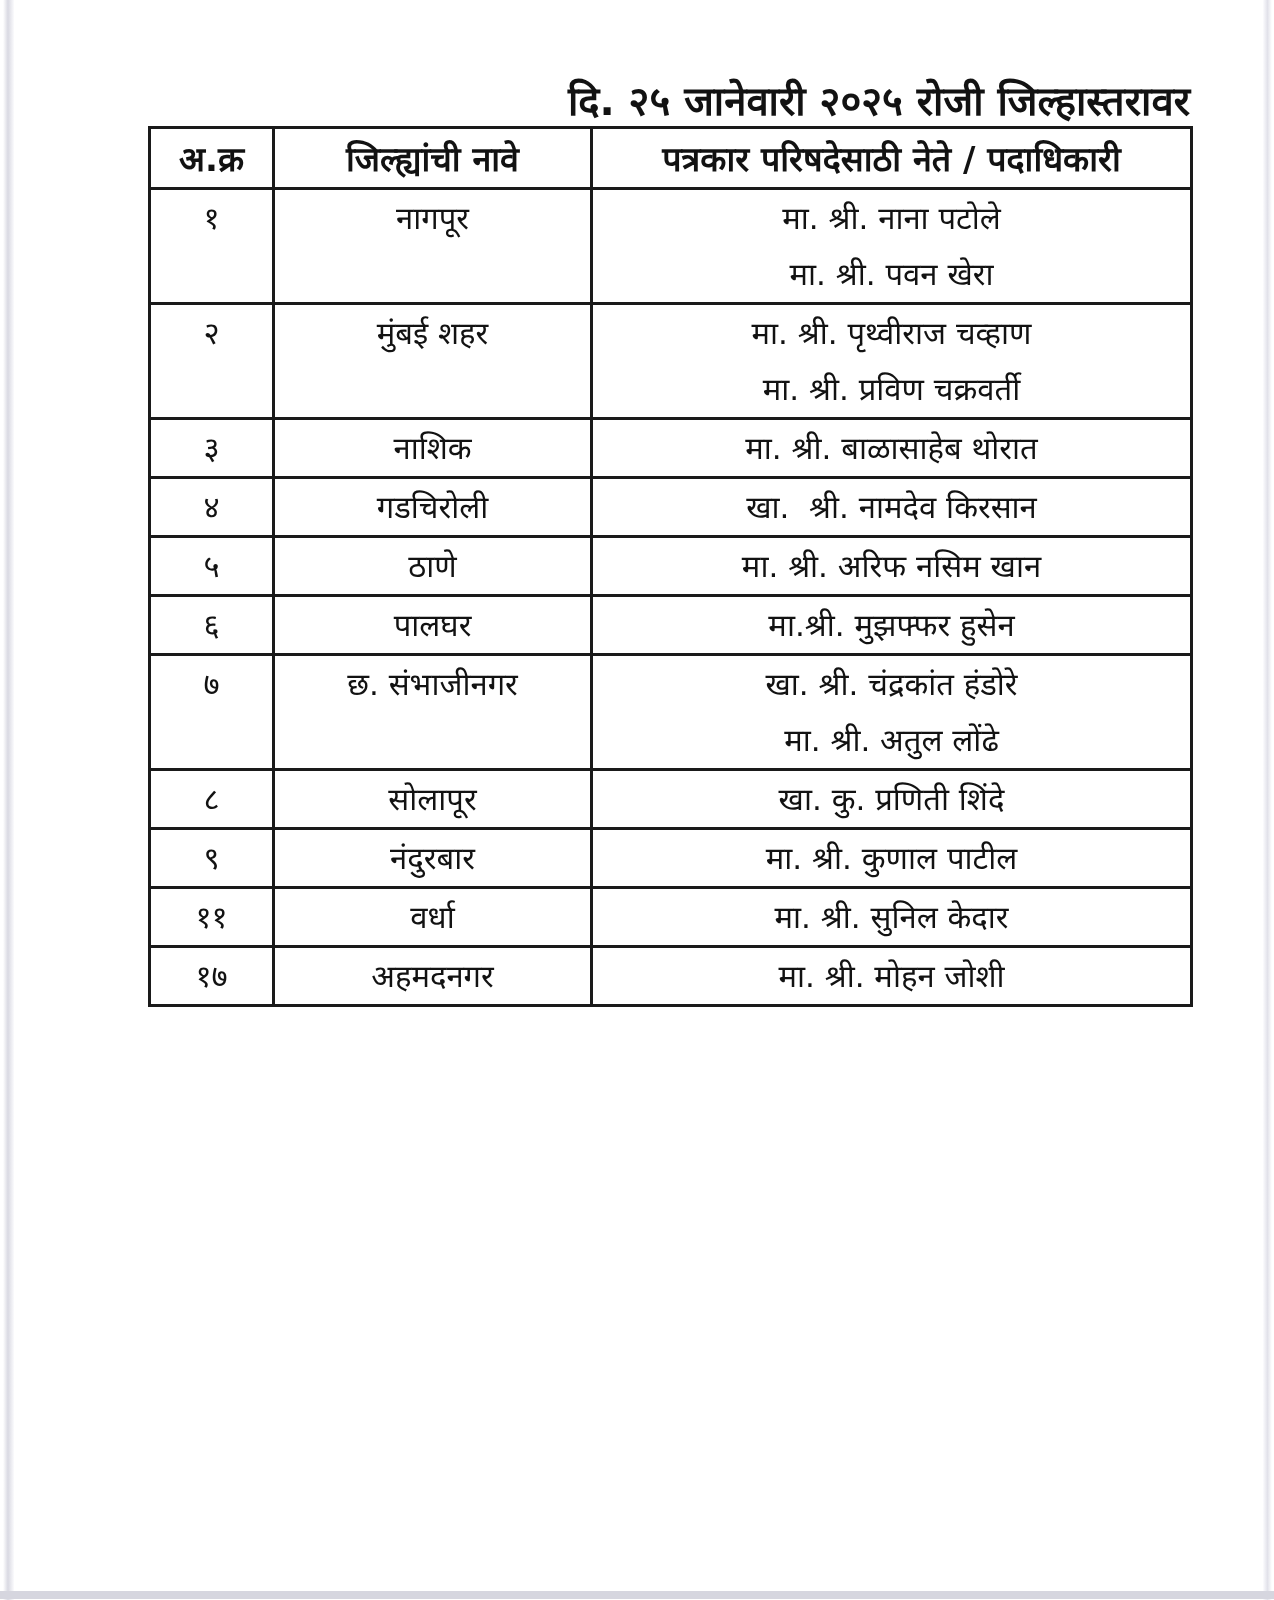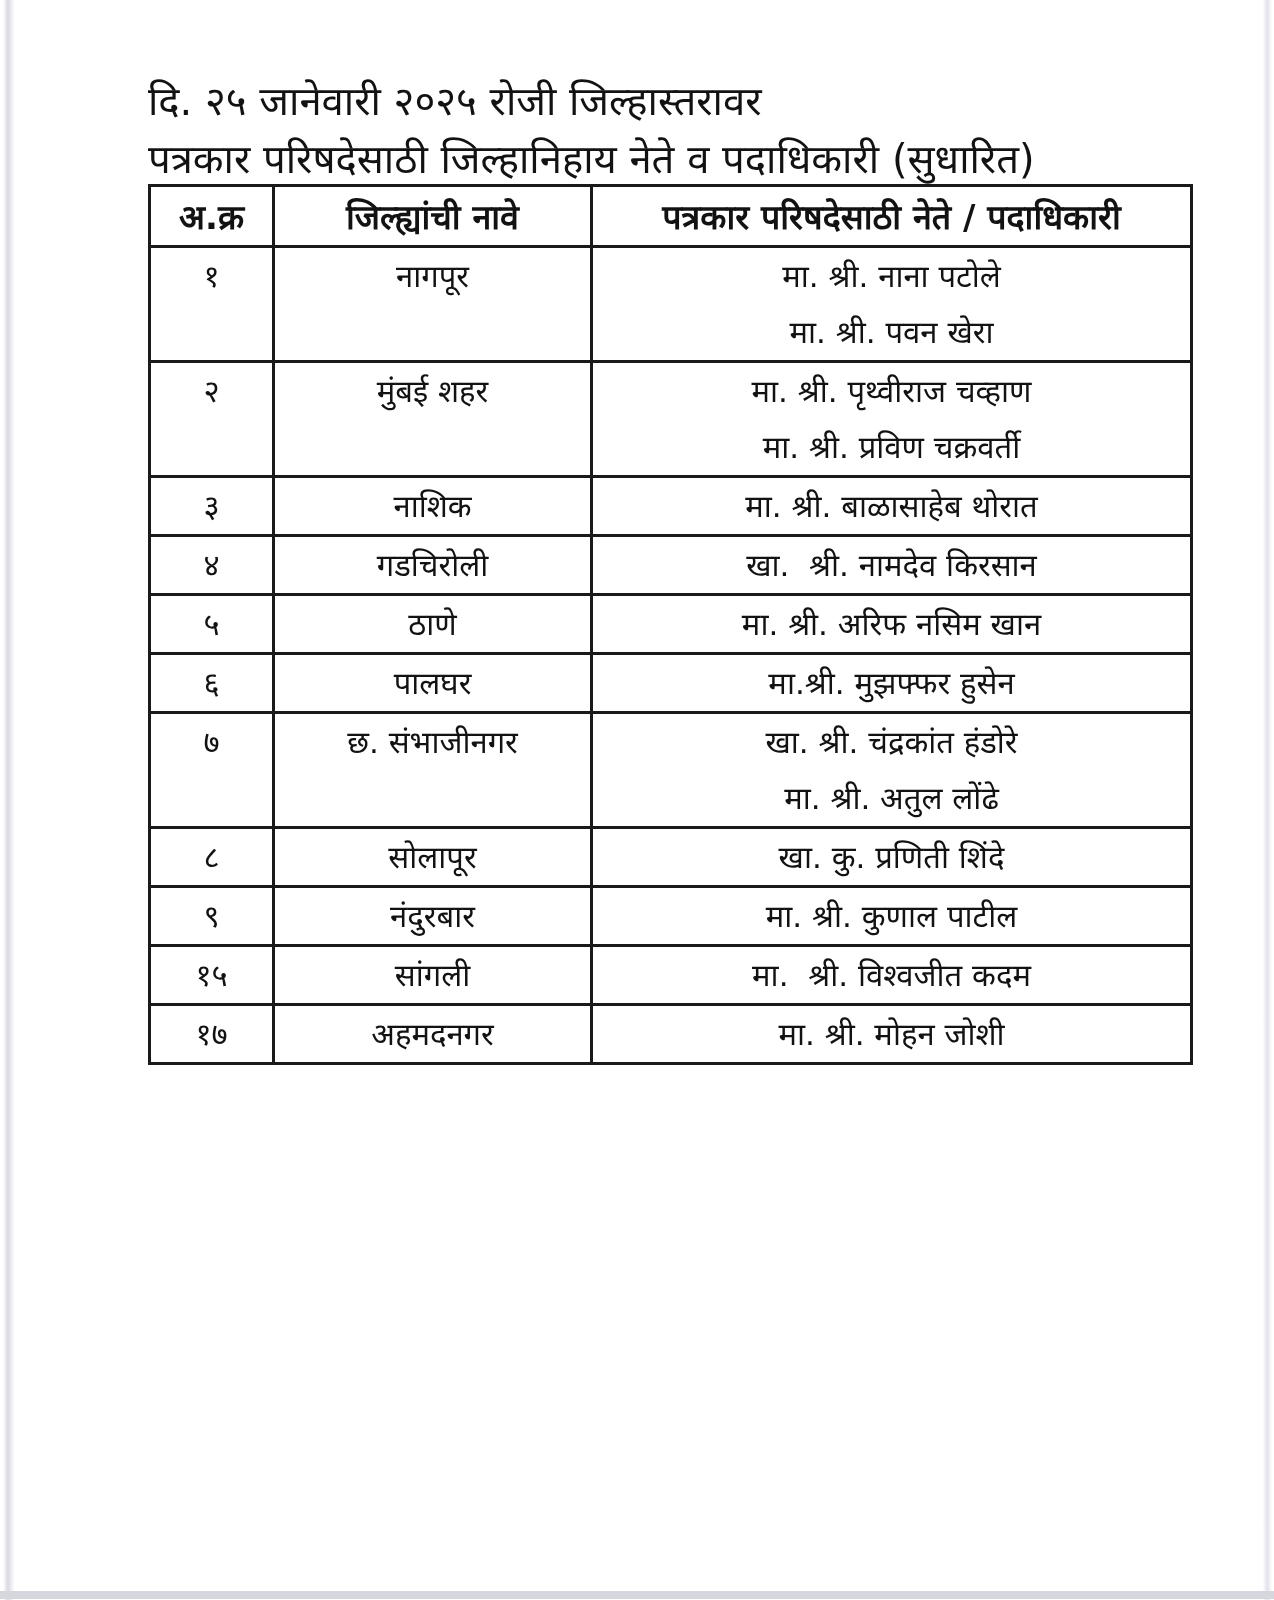--- a/index.html
+++ b/index.html
@@ -29,22 +29,22 @@
     background: #d6d6df;
   }
 
   .doc {
     position: absolute;
     left: 148px;
     top: 76px;
     width: 1042px;
   }
   .title-line {
-    text-align: left;
-    font-weight: normal;
+    text-align: right;
+    font-weight: bold;
     font-size: 40px;
     line-height: 50px;
     white-space: pre;
   }
   .title-line.second {
     margin-top: 8px;
   }
 
   table.leaders {
     border-collapse: collapse;
@@ -77,21 +77,20 @@
 </style>
 </head>
 <body>
 
 <div class="edge-left"></div>
 <div class="edge-right"></div>
 <div class="edge-bottom"></div>
 
 <div class="doc">
   <div class="title-line">दि. २५ जानेवारी २०२५ रोजी जिल्हास्तरावर</div>
-  <div class="title-line second">पत्रकार परिषदेसाठी जिल्हानिहाय नेते व पदाधिकारी (सुधारित)</div>
 
   <table class="leaders">
     <colgroup>
       <col style="width:124px">
       <col style="width:318px">
       <col style="width:600px">
     </colgroup>
     <tbody>
         <tr>
       <th>अ.क्र</th>
@@ -204,35 +203,35 @@
           </td>
       <td>
             <div class="cell-line">नंदुरबार</div>
           </td>
       <td>
             <div class="cell-line">मा. श्री. कुणाल पाटील</div>
           </td>
     </tr>
 
 
-
-
-
-
-    <tr class="h1">
-      <td>
-            <div class="cell-line">१५</div>
-          </td>
-      <td>
-            <div class="cell-line">सांगली</div>
-          </td>
-      <td>
-            <div class="cell-line">मा.  श्री. विश्वजीत कदम</div>
-          </td>
-    </tr>
+    <tr class="h1">
+      <td>
+            <div class="cell-line">११</div>
+          </td>
+      <td>
+            <div class="cell-line">वर्धा</div>
+          </td>
+      <td>
+            <div class="cell-line">मा. श्री. सुनिल केदार</div>
+          </td>
+    </tr>
+
+
+
+
 
 
     <tr class="h1">
       <td>
             <div class="cell-line">१७</div>
           </td>
       <td>
             <div class="cell-line">अहमदनगर</div>
           </td>
       <td>

